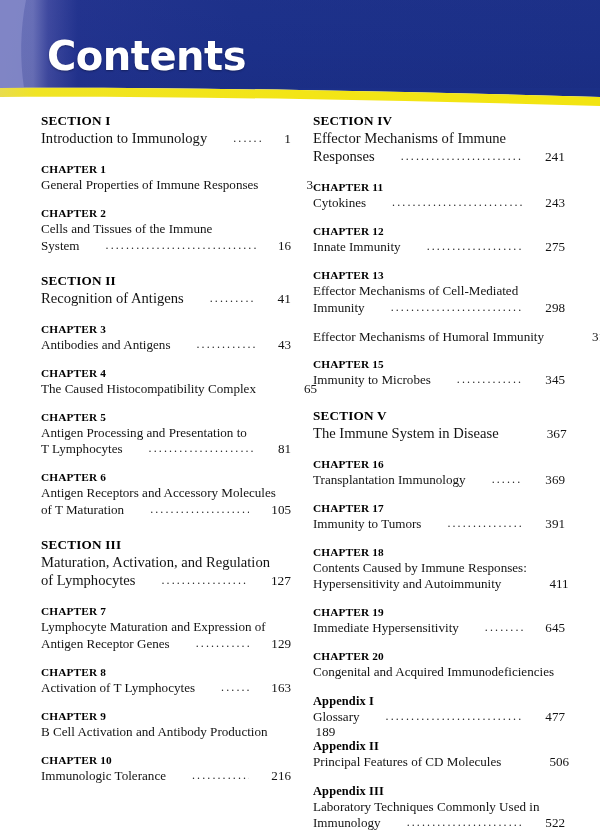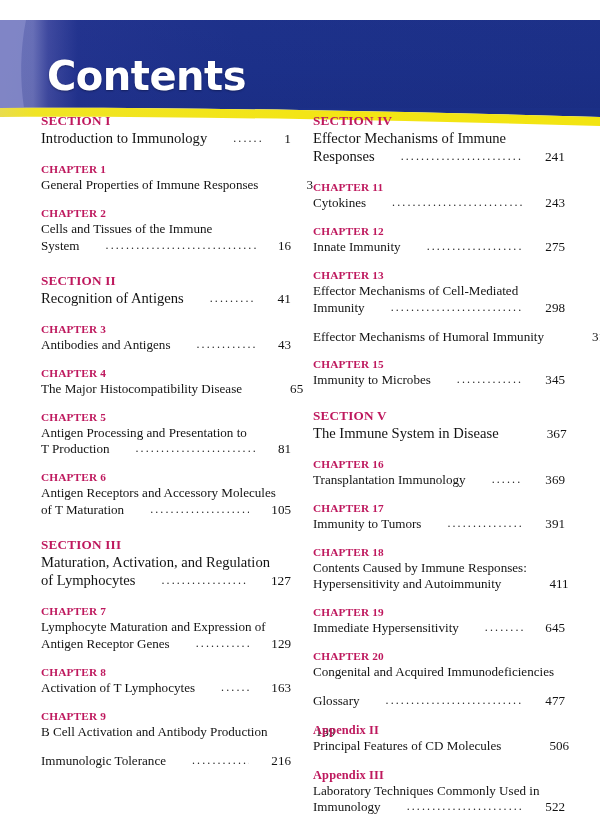--- a/index.html
+++ b/index.html
@@ -17,21 +17,20 @@
   }
 
   
   #header-banner {
     position: absolute;
     left: 0;
     top: 0;
     width: 600px;
     height: 112px;
     overflow: hidden;
-    margin-top: 20px;
   }
   #header-banner .banner-svg {
     position: absolute;
     left: 0;
     top: 0;
   }
   #page-title {
     position: absolute;
     left: 47px;
     top: 34px;
@@ -65,21 +64,21 @@
   }
   .entry.section-entry { margin-bottom: 14px; }
   .entry.gap-before    { margin-top: 18px; }
 
   .entry-label {
     font-family: "Liberation Serif", "DejaVu Serif", serif;
     font-weight: bold;
     font-size: 11.3px;
     line-height: 15px;
     letter-spacing: 0.15px;
-    color: #be185d;
+    color: #000000;
     white-space: nowrap;
   }
   .entry.section-entry .entry-label {
     font-size: 13.2px;
     line-height: 17px;
     letter-spacing: 0.2px;
   }
   .entry.appendix-entry .entry-label {
     font-size: 12.4px;
     line-height: 16px;
@@ -212,32 +211,32 @@
             <span class="leader-text">Antibodies and Antigens</span>
             <span class="leader-dots">..........................................................................................</span>
             <span class="leader-page">43</span>
           </div>
         </div>
       </div>
       <div class="entry">
         <div class="entry-label">CHAPTER 4</div>
         <div class="entry-title">
           <div class="leader-line">
-            <span class="leader-text">The Major Histocompatibility Disease</span>
+            <span class="leader-text">The Caused Histocompatibility Complex</span>
             <span class="leader-dots">..........................................................................................</span>
             <span class="leader-page">65</span>
           </div>
         </div>
       </div>
       <div class="entry">
         <div class="entry-label">CHAPTER 5</div>
         <div class="entry-title">
           <div class="title-line">Antigen Processing and Presentation to</div>
           <div class="leader-line">
-            <span class="leader-text">T Production</span>
+            <span class="leader-text">T Lymphocytes</span>
             <span class="leader-dots">..........................................................................................</span>
             <span class="leader-page">81</span>
           </div>
         </div>
       </div>
       <div class="entry">
         <div class="entry-label">CHAPTER 6</div>
         <div class="entry-title">
           <div class="title-line">Antigen Receptors and Accessory Molecules</div>
           <div class="leader-line">
@@ -283,20 +282,21 @@
         <div class="entry-label">CHAPTER 9</div>
         <div class="entry-title">
           <div class="leader-line">
             <span class="leader-text">B Cell Activation and Antibody Production</span>
             <span class="leader-dots">..........................................................................................</span>
             <span class="leader-page">189</span>
           </div>
         </div>
       </div>
       <div class="entry">
+        <div class="entry-label">CHAPTER 10</div>
         <div class="entry-title">
           <div class="leader-line">
             <span class="leader-text">Immunologic Tolerance</span>
             <span class="leader-dots">..........................................................................................</span>
             <span class="leader-page">216</span>
           </div>
         </div>
       </div>
     </div>
   <div class="column" id="column-right">
@@ -416,20 +416,21 @@
         <div class="entry-label">CHAPTER 20</div>
         <div class="entry-title">
           <div class="leader-line">
             <span class="leader-text">Congenital and Acquired Immunodeficiencies</span>
             <span class="leader-dots">..........................................................................................</span>
             <span class="leader-page">453</span>
           </div>
         </div>
       </div>
       <div class="entry appendix-entry">
+        <div class="entry-label">Appendix I</div>
         <div class="entry-title">
           <div class="leader-line">
             <span class="leader-text">Glossary</span>
             <span class="leader-dots">..........................................................................................</span>
             <span class="leader-page">477</span>
           </div>
         </div>
       </div>
       <div class="entry appendix-entry">
         <div class="entry-label">Appendix II</div>

